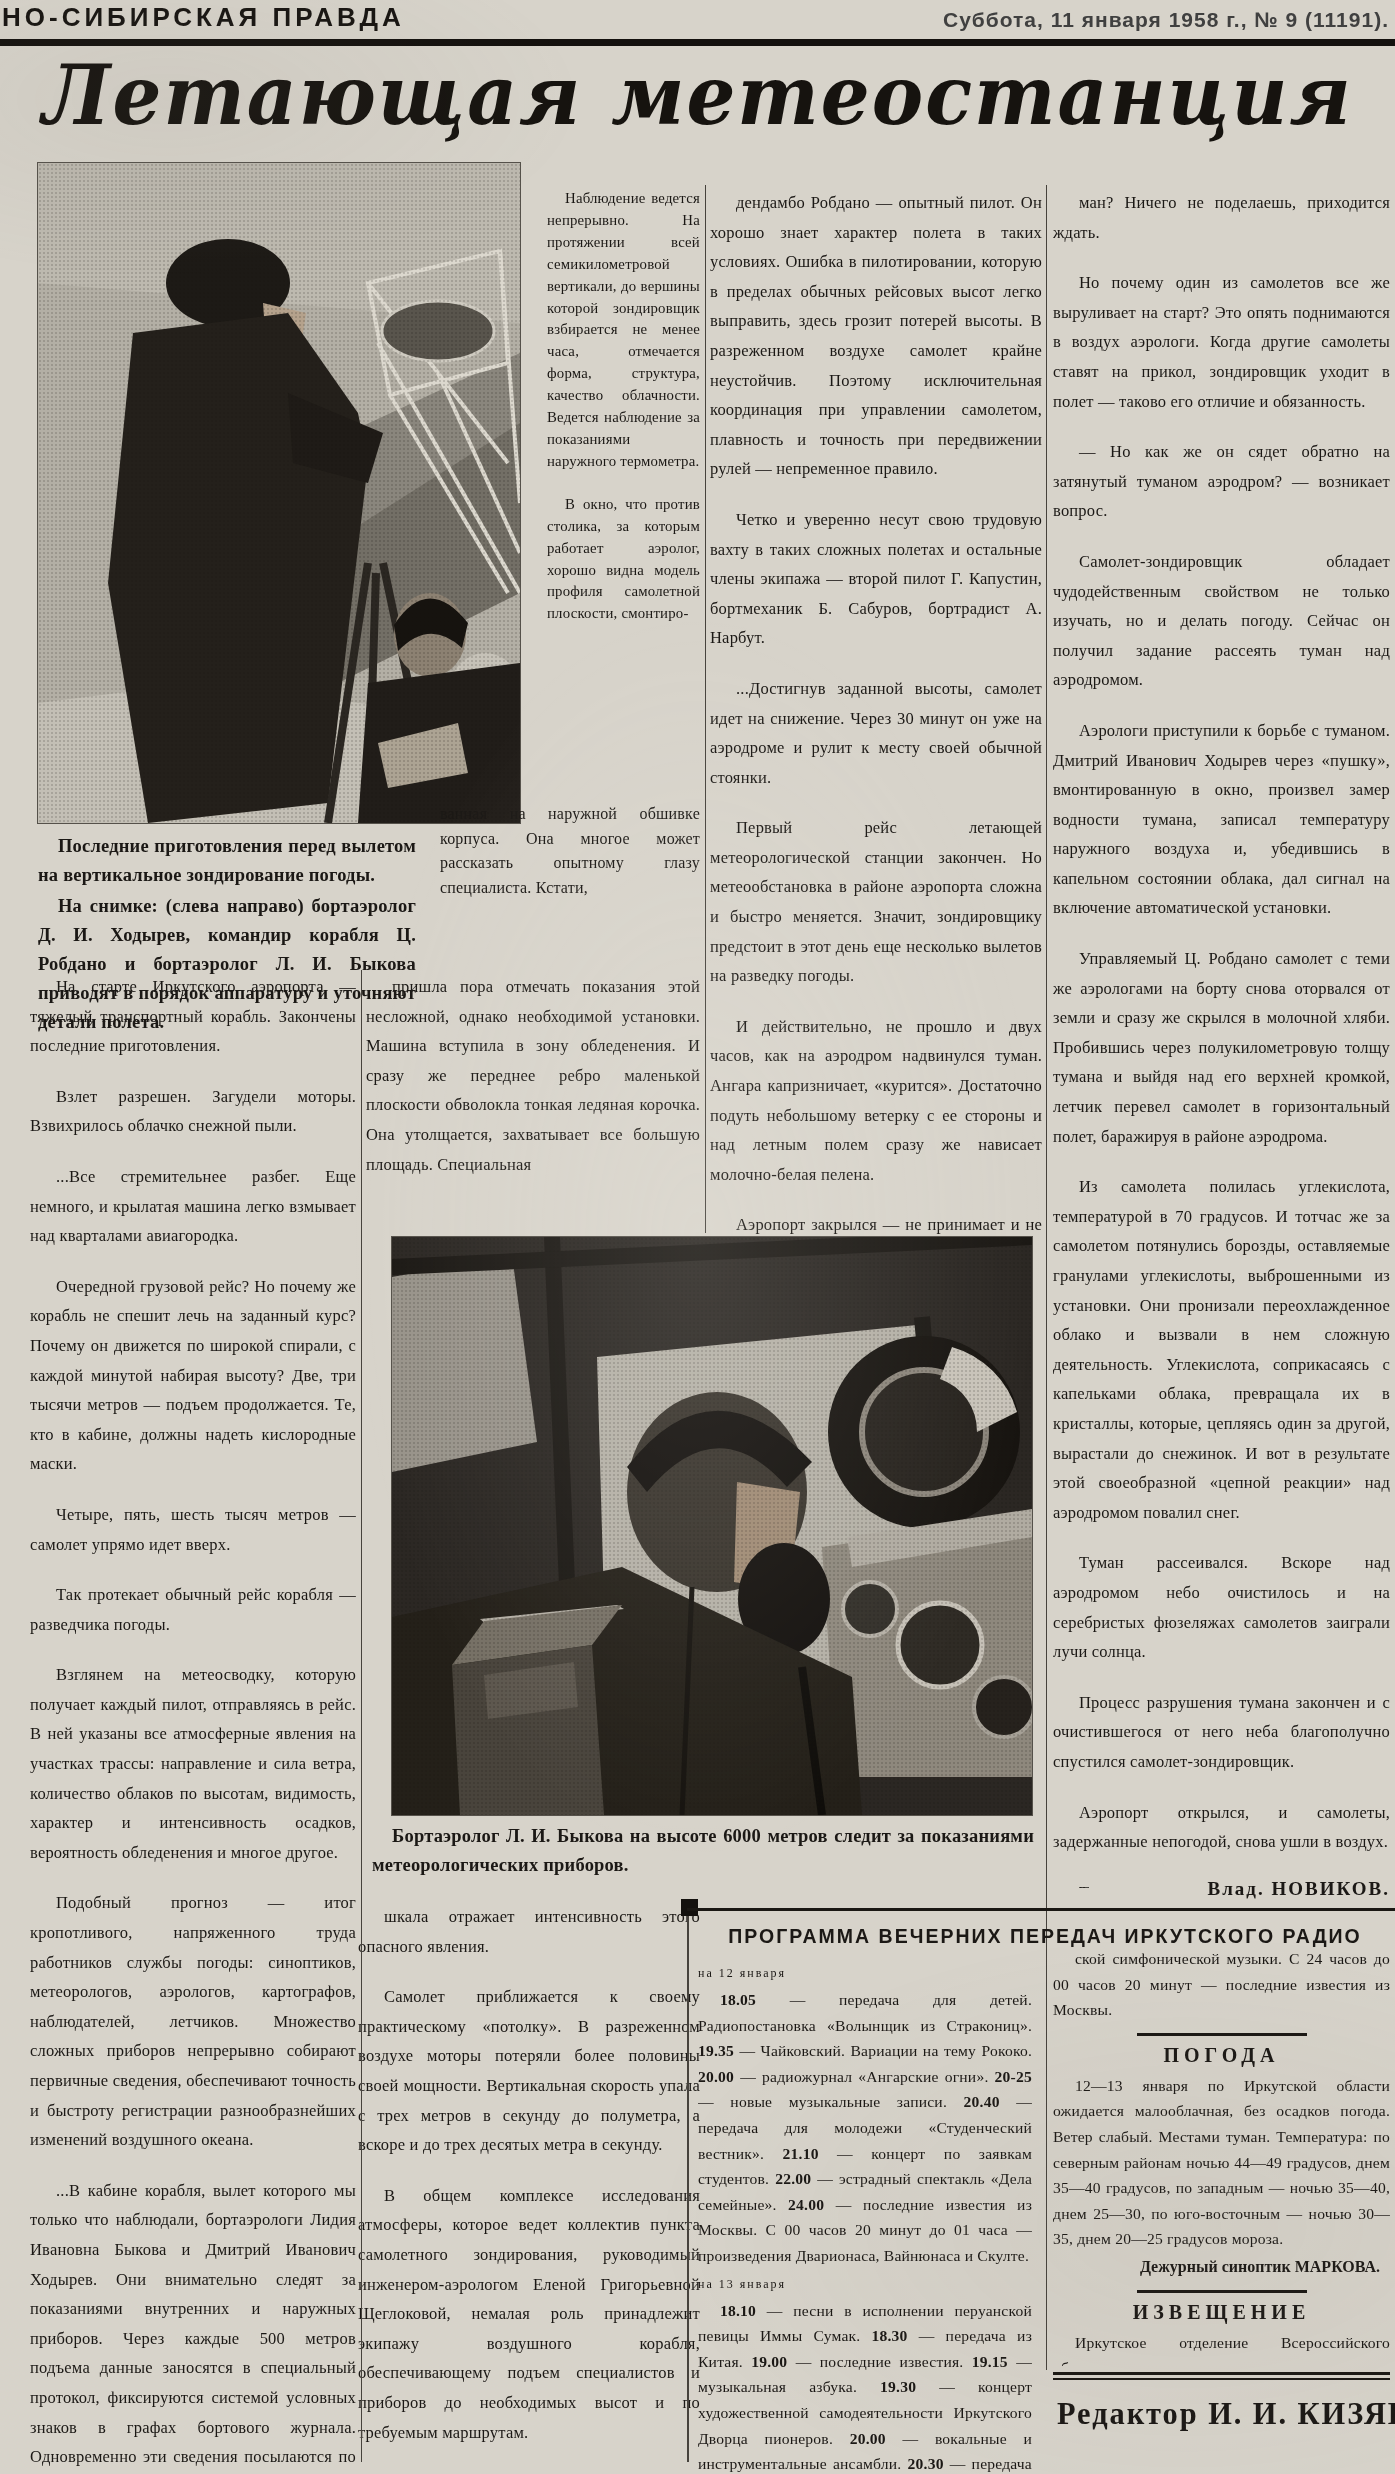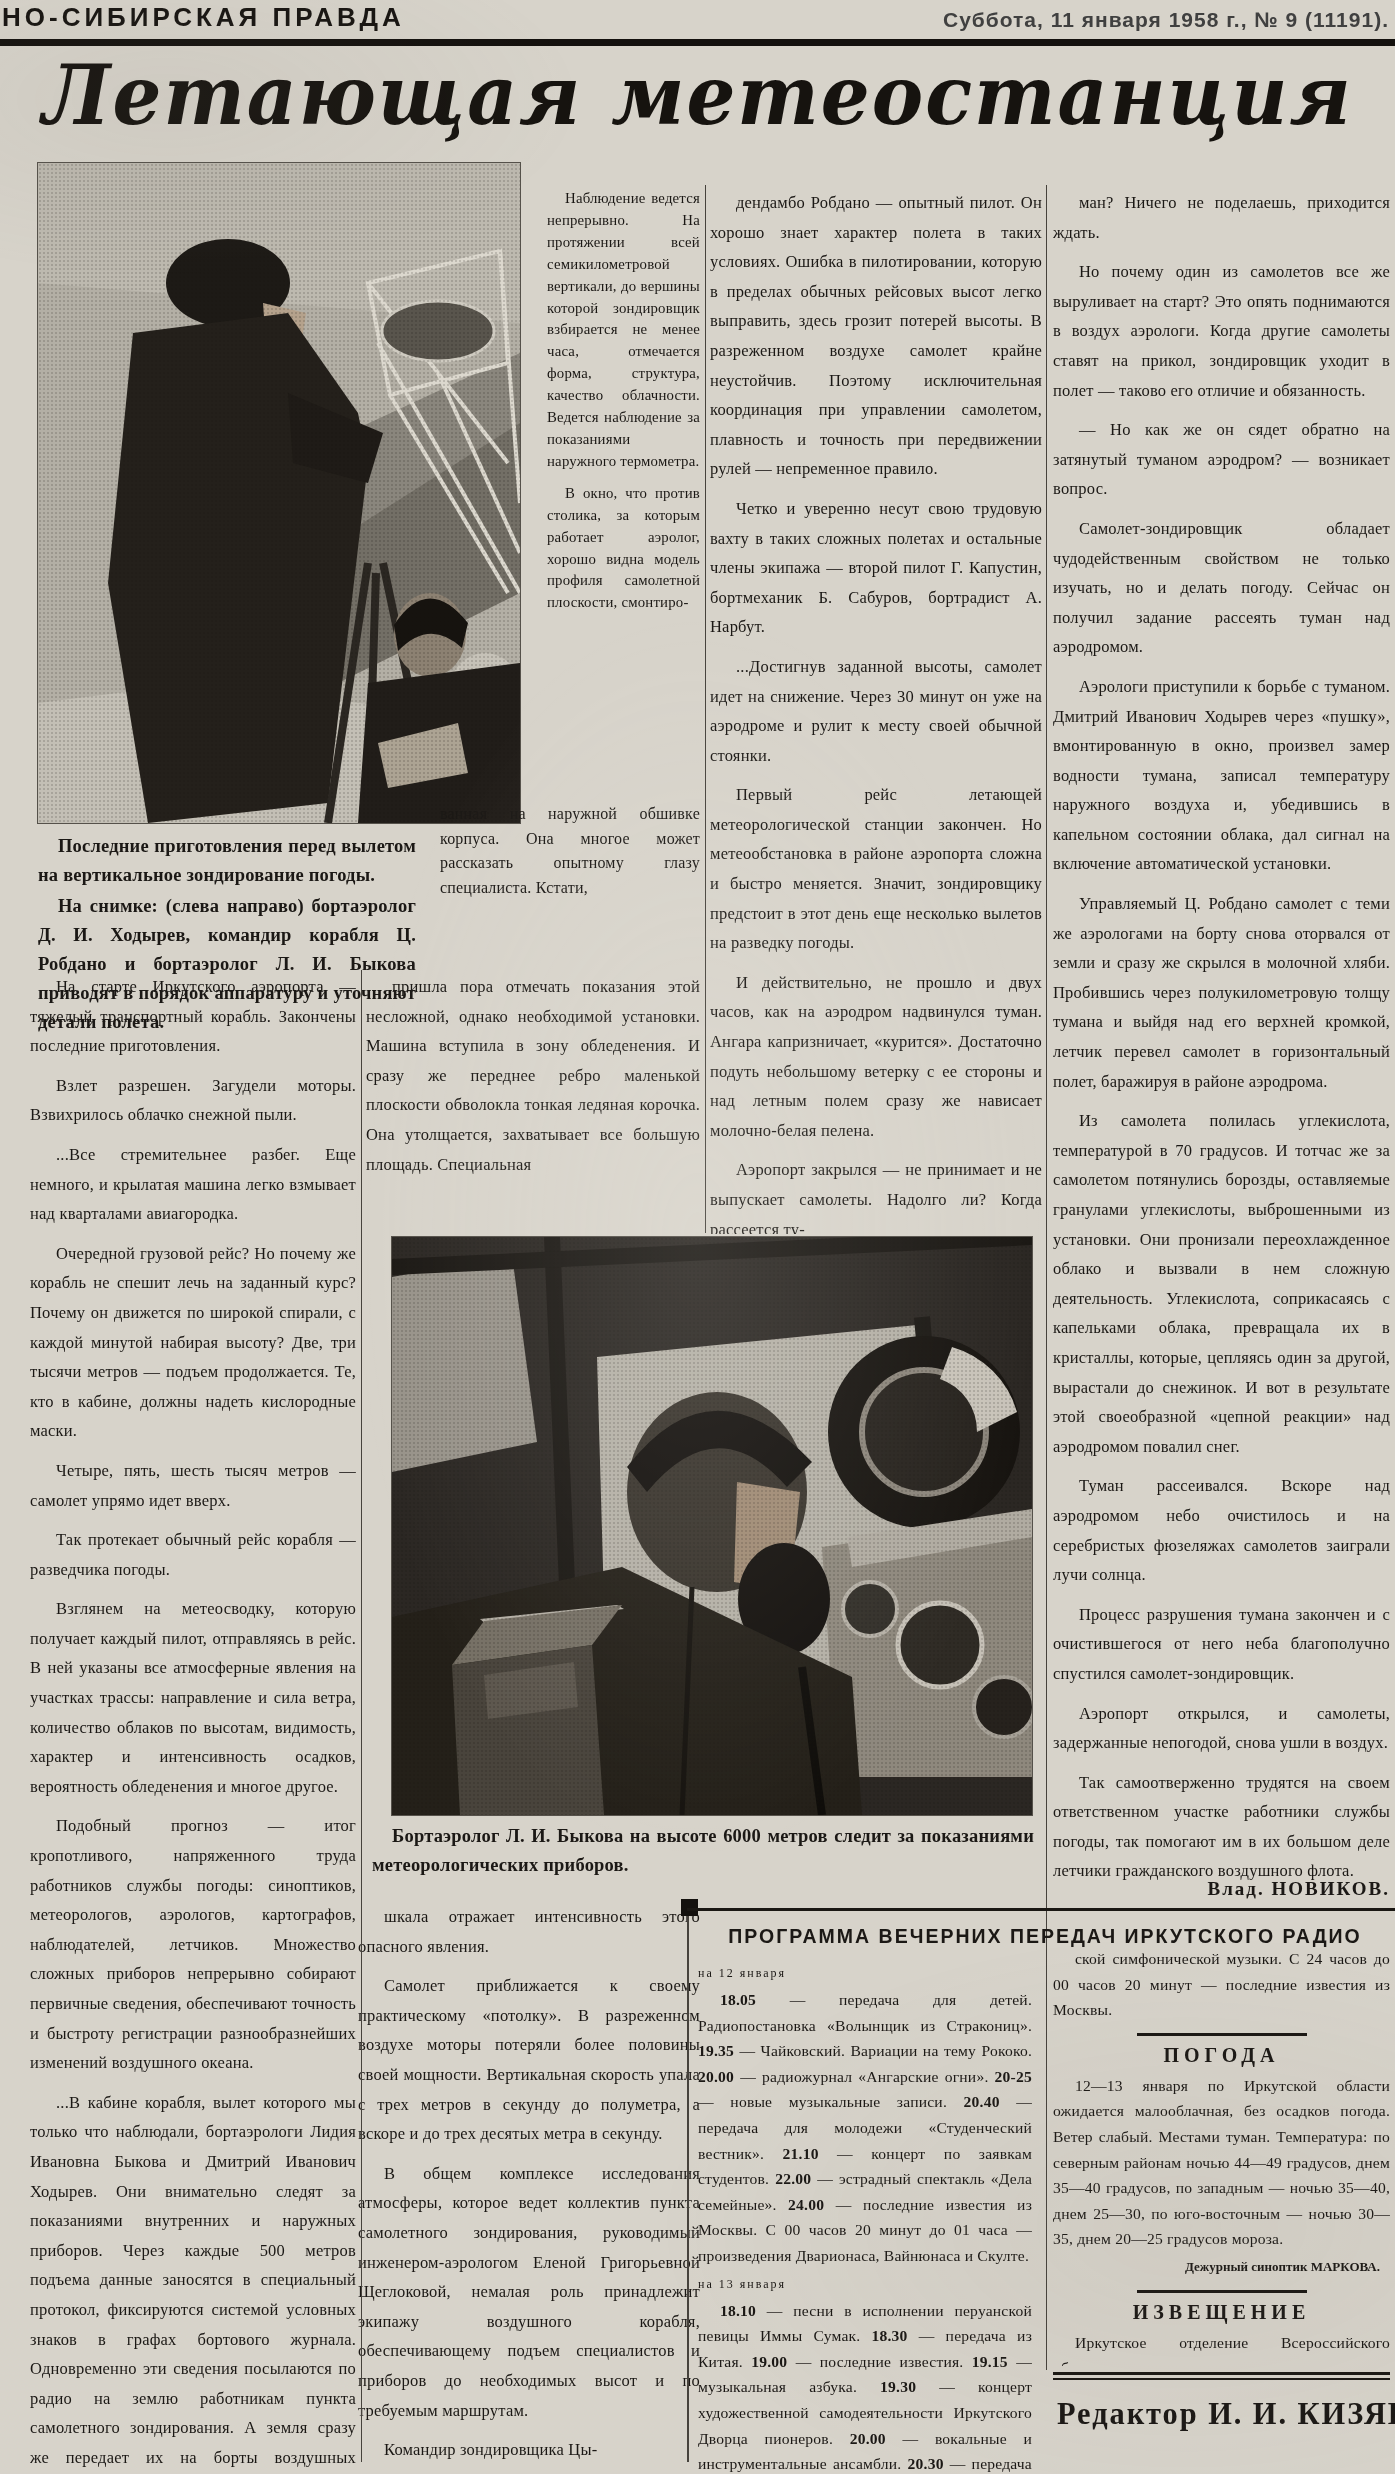--- a/index.html
+++ b/index.html
@@ -42,21 +42,21 @@
   .halftone::before{
     content:"";position:absolute;inset:0;pointer-events:none;opacity:.28;
     background-image:radial-gradient(rgba(20,16,12,.55) 1px, transparent 1.3px);
     background-size:4px 4px;
   }
   
   .coltext p{
     margin:0;padding:0;text-indent:26px;text-align:justify;
     font-size:16.5px;line-height:29.6px;letter-spacing:.2px;
   }
-  .coltext p + p{margin-top:10px;}
+  .coltext p + p{margin-top:21px;}
   .narrow p{font-size:14.8px;line-height:21.9px;text-indent:18px;}
   .narrow-b p{font-size:16px;line-height:24.5px;text-indent:0;}
   .caption p{
     margin:0;font-size:18.5px;line-height:29px;font-weight:bold;
     text-align:justify;text-indent:20px;letter-spacing:.2px;
   }
   .caption p + p{margin-top:2px;}
   .byline{
     text-align:right;font-weight:bold;font-size:19px;letter-spacing:2px;
     margin-top:10px;padding-right:24px;
@@ -73,21 +73,21 @@
   }
   .radio-header{
     font-weight:bold;font-size:19.5px;letter-spacing:2px;text-align:center;
     font-family:"Liberation Sans", sans-serif;
   }
   .day-label{text-align:left;font-weight:normal;font-size:12px;letter-spacing:2px;margin:8px 0 6px 0;}
   .small-text p{
     margin:0;text-indent:22px;text-align:justify;
     font-size:15.6px;line-height:25.6px;letter-spacing:.2px;
   }
-  .signoff{font-weight:bold;font-size:13px;line-height:25.6px;text-align:right;padding-right:10px;margin-top:2px;}
+  .signoff{font-weight:bold;font-size:16px;line-height:25.6px;text-align:right;padding-right:10px;margin-top:2px;}
   .editor-line{
     font-weight:bold;font-size:31px;letter-spacing:2px;white-space:nowrap;
     font-family:"Liberation Serif", serif;transform:scaleX(.98);transform-origin:left;
   }
 </style>
 </head>
 <body>
 
 <div class="abs masthead-title">НО-СИБИРСКАЯ ПРАВДА</div>
 <div class="abs masthead-issue">Суббота, 11 января 1958 г.,  № 9 (11191).</div>

